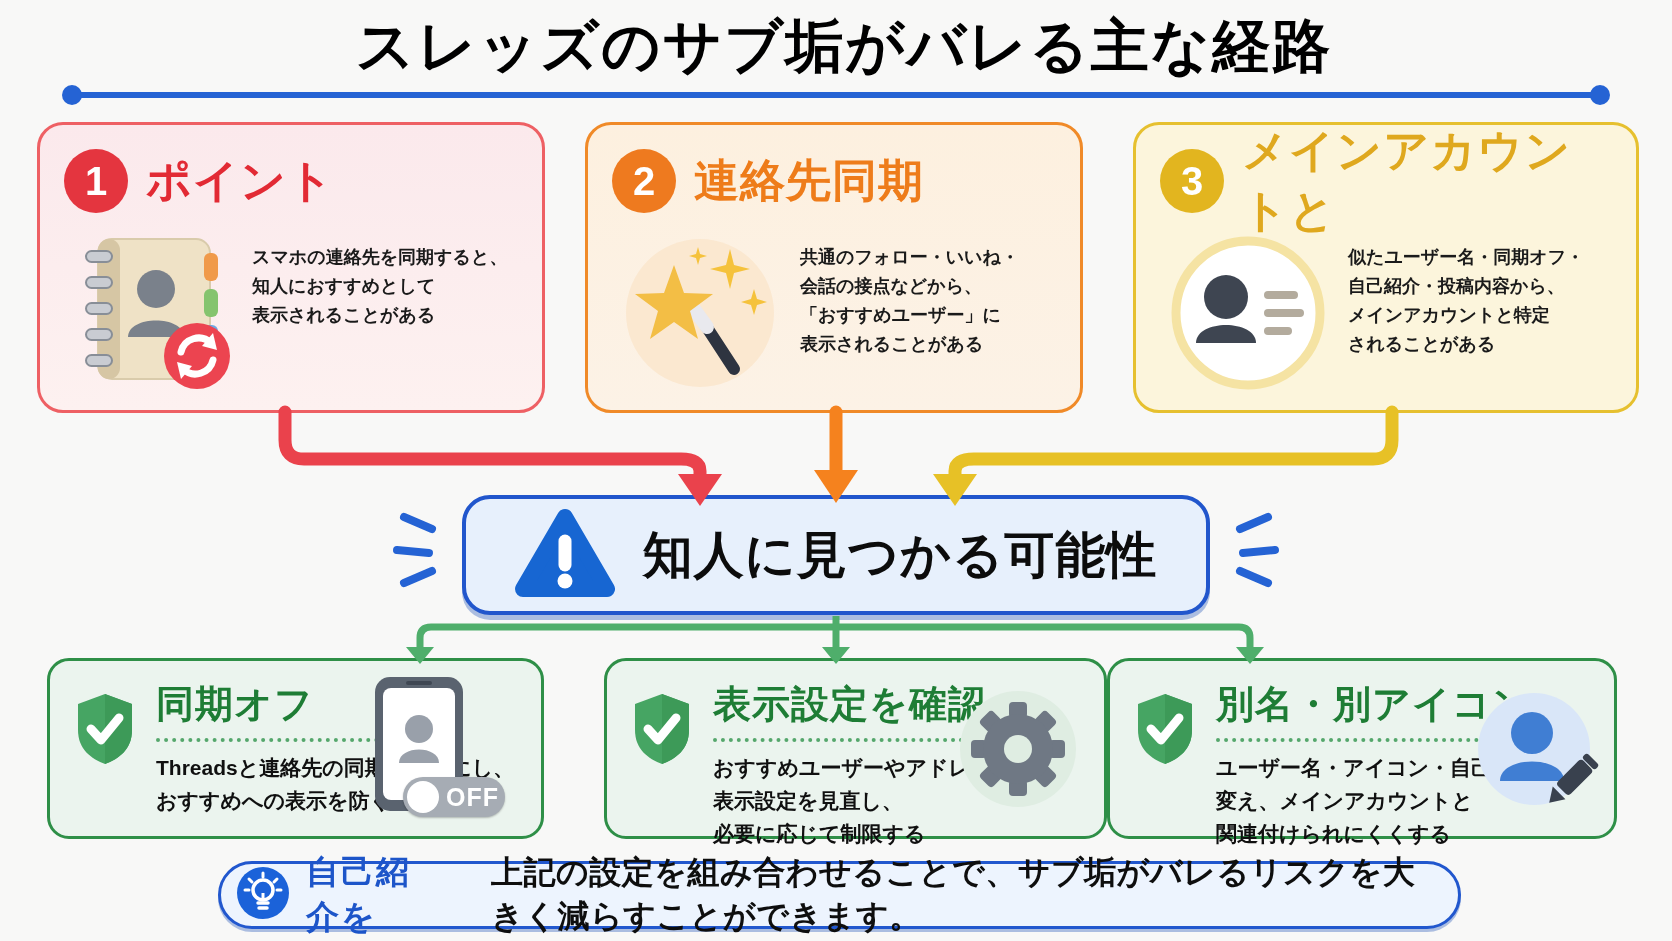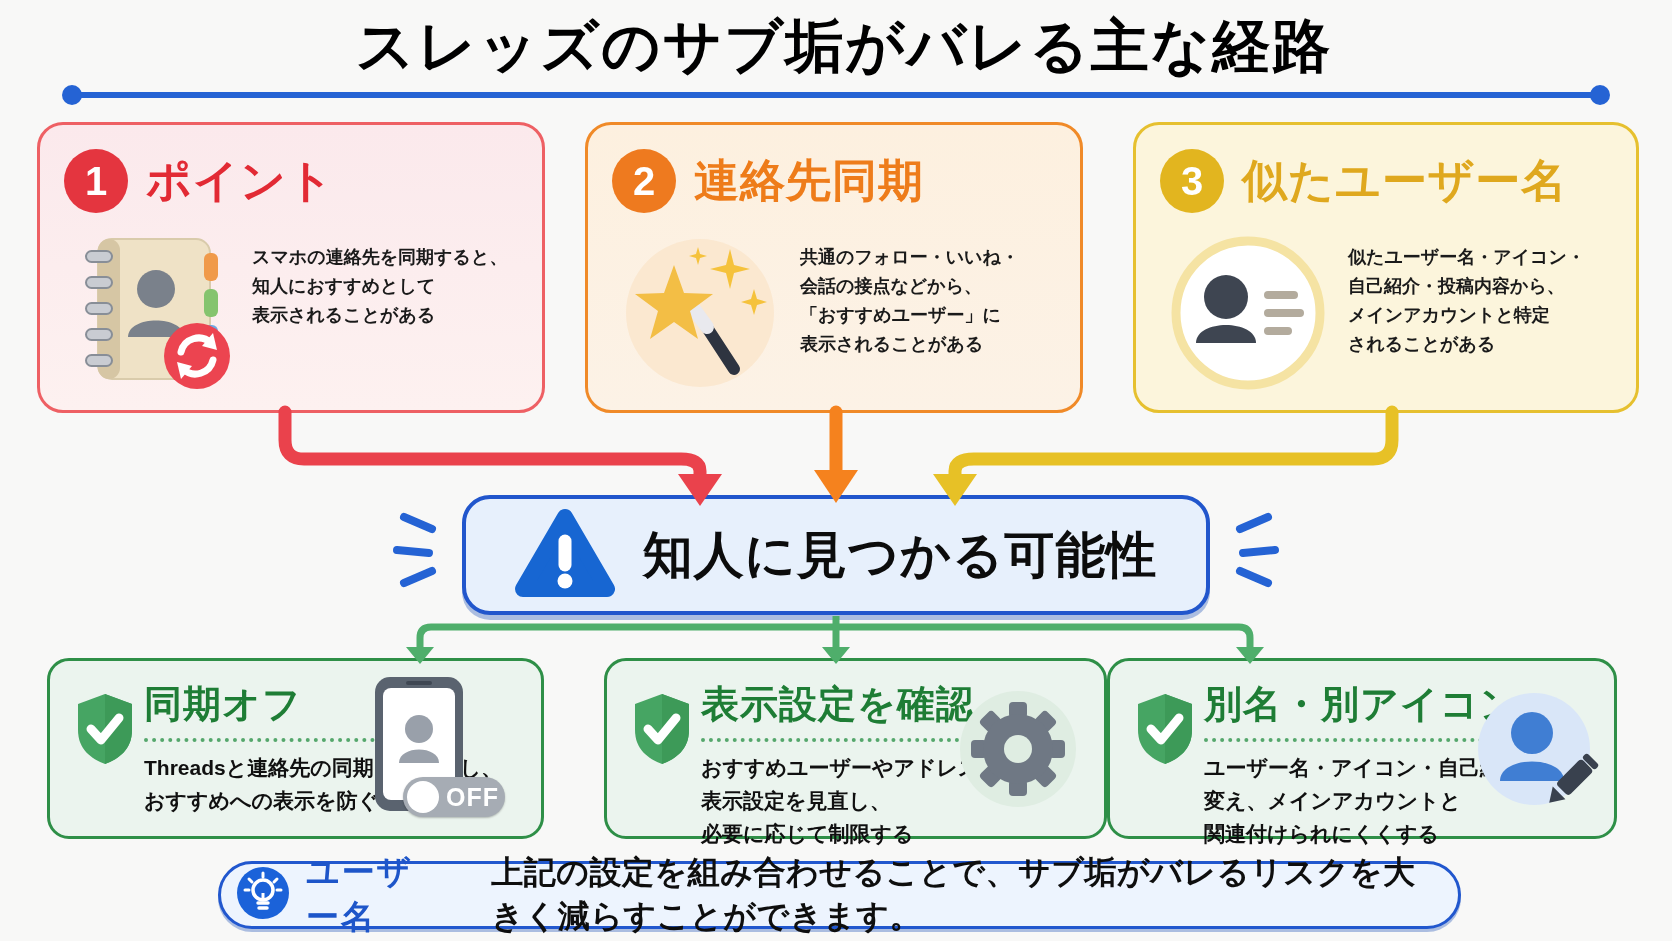--- a/index.html
+++ b/index.html
@@ -57,21 +57,21 @@
   .risk-label{font-size:50px;font-weight:900;color:#0c0c0c;letter-spacing:1px;}
 
   
   .sol-card{
     position:absolute;top:658px;height:181px;border-radius:22px;box-sizing:border-box;
     background:#ebf4ee;border:3px solid #2e8f47;padding:16px 18px 14px 22px;
   }
   .sol-card.s0{left:47px;width:497px;}
   .sol-card.s1{left:604px;width:503px;}
   .sol-card.s2{left:1107px;width:510px;}
-  .sol-inner{display:flex;gap:6px;}
+  .sol-inner{display:flex;gap:18px;}
   .shield{flex:0 0 66px;margin-top:14px;}
   .sol-title{margin:2px 0 0 0;font-size:38px;font-weight:900;color:#1e7d35;letter-spacing:1px;}
   .dotline{height:0;border-bottom:4px dotted #55a76c;margin-top:8px;}
   .s0 .dotline{width:255px;}
   .s1 .dotline{width:290px;}
   .s2 .dotline{width:295px;}
   .sol-desc{margin:9px 0 0 0;font-size:21px;line-height:33px;font-weight:600;color:#101010;white-space:pre-line;}
   .sol-icon{position:absolute;}
   .s0 .sol-icon{right:46px;top:16px;width:120px;height:150px;}
   .s1 .sol-icon{right:26px;top:28px;width:120px;height:120px;}
@@ -163,34 +163,34 @@
       <p class="cause-desc">共通のフォロー・いいね・
 会話の接点などから、
 「おすすめユーザー」に
 表示されることがある</p>
     </div>
   </section>
 
   <section class="cause-card c2">
     <div class="cause-head">
       <span class="num">3</span>
-      <h2 class="cause-title">似たユーザー名</h2>
+      <h2 class="cause-title">メインアカウントと</h2>
     </div>
     <div class="cause-body">
       <div class="cause-icon">
         <svg width="182" height="165" viewBox="0 0 182 165">
           <circle cx="88" cy="82" r="72" fill="#ffffff" stroke="#f5e3a3" stroke-width="9"></circle>
           <circle cx="66" cy="66" r="22" fill="#3e4551"></circle>
           <path d="M36,112 C36,88 96,88 96,112 Z" fill="#3e4551"></path>
           <rect x="104" y="60" width="34" height="8" rx="4" fill="#b3ab9d"></rect>
           <rect x="104" y="78" width="40" height="8" rx="4" fill="#b3ab9d"></rect>
           <rect x="104" y="96" width="28" height="8" rx="4" fill="#b3ab9d"></rect>
         </svg>
       </div>
-      <p class="cause-desc">似たユーザー名・アイコン・
+      <p class="cause-desc">似たユーザー名・同期オフ・
 自己紹介・投稿内容から、
 メインアカウントと特定
 されることがある</p>
     </div>
   </section>
 
   <section class="risk-box">
     <span>
       <svg width="100" height="96" viewBox="0 0 100 96">
         <path d="M50,12 L92,84 L8,84 Z" fill="#1766d2" stroke="#1766d2" stroke-width="16" stroke-linejoin="round"></path>
@@ -311,21 +311,21 @@
         <line x1="23" y1="42" x2="31" y2="42" stroke="#fff" stroke-width="3.5" stroke-linecap="round"></line>
         <g stroke="#fff" stroke-width="3" stroke-linecap="round">
           <line x1="27" y1="7" x2="27" y2="11"></line>
           <line x1="13" y1="13" x2="16" y2="16"></line>
           <line x1="41" y1="13" x2="38" y2="16"></line>
           <line x1="9" y1="24" x2="13" y2="24"></line>
           <line x1="45" y1="24" x2="41" y2="24"></line>
         </g>
       </svg>
     </span>
-    <span class="point-label">ユーザー名</span>
+    <span class="point-label">自己紹介を</span>
     <span class="point-desc">上記の設定を組み合わせることで、サブ垢がバレるリスクを大きく減らすことができます。</span>
   </section>
 
   <svg class="overlay" width="1672" height="941" viewBox="0 0 1672 941">
 
     <g>
       <path d="M285,412 L285,440 Q285,459 304,459 L681,459 Q700,459 700,471 L700,476" fill="none" stroke="#ea424c" stroke-width="13" stroke-linecap="round"></path>
       <polygon points="678,474 722,474 700,506" fill="#ea424c"></polygon>
     </g>
 

